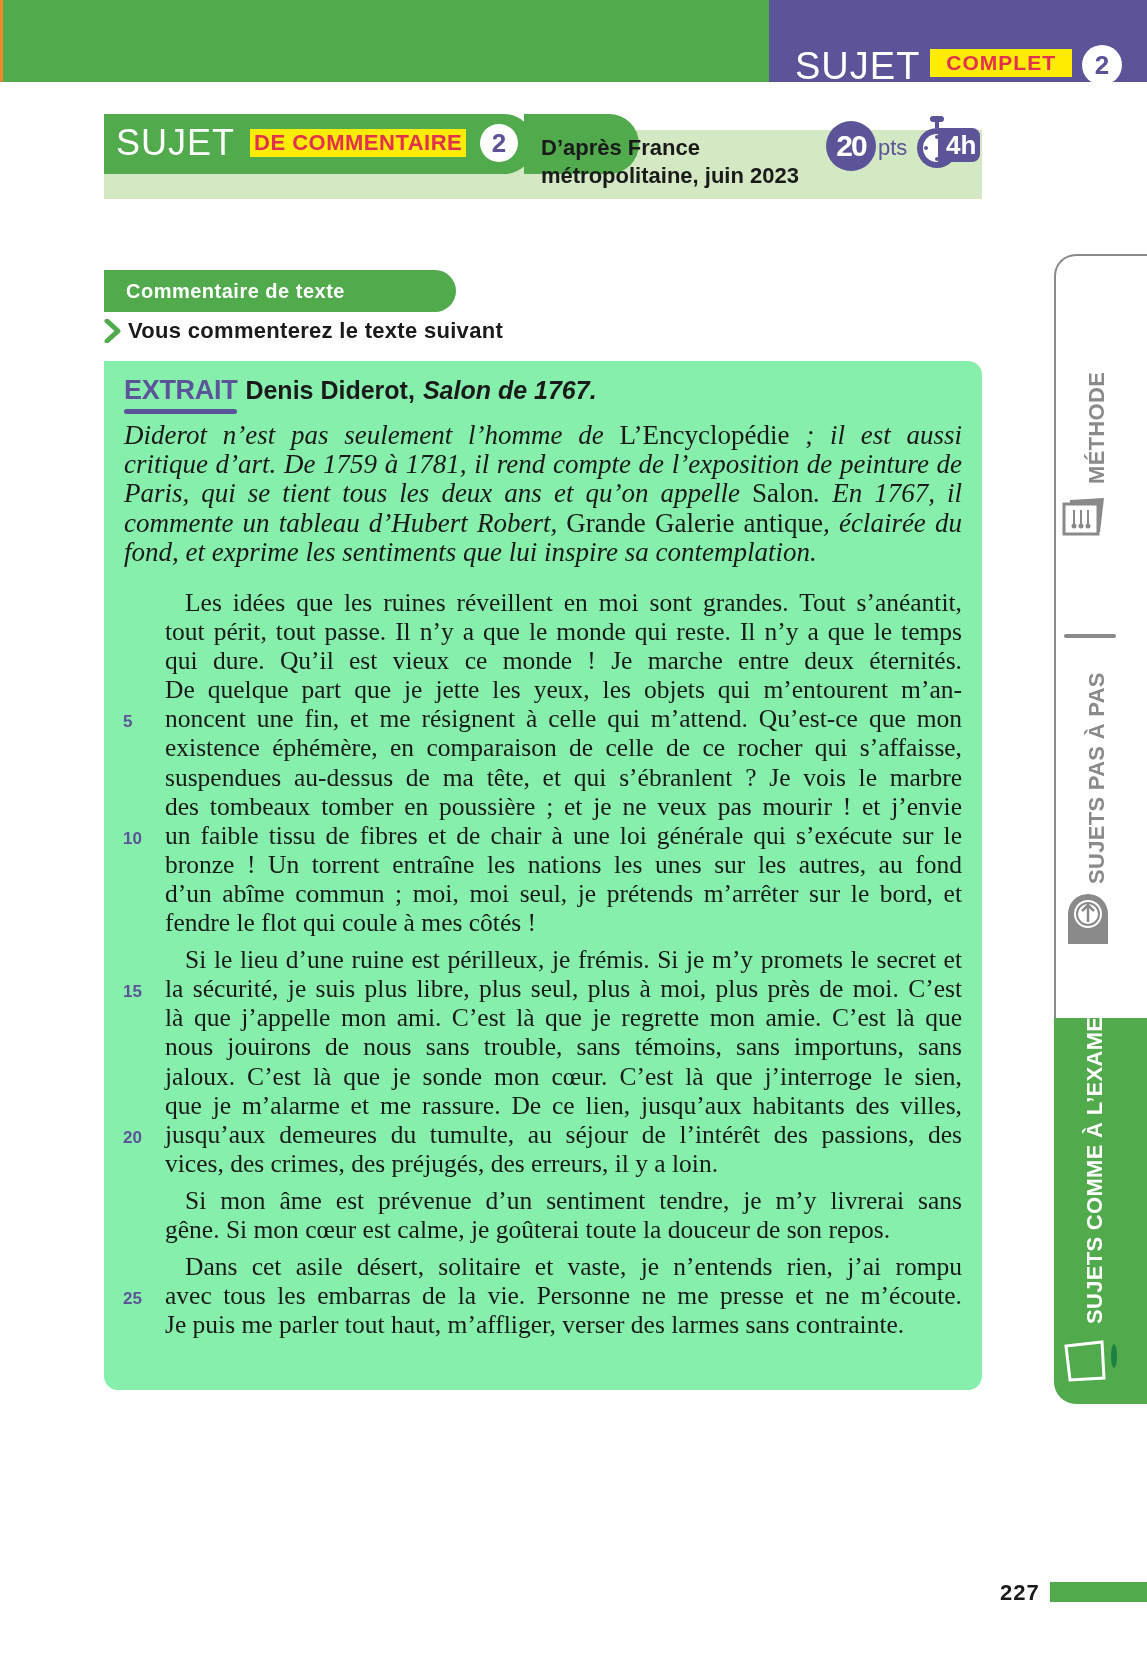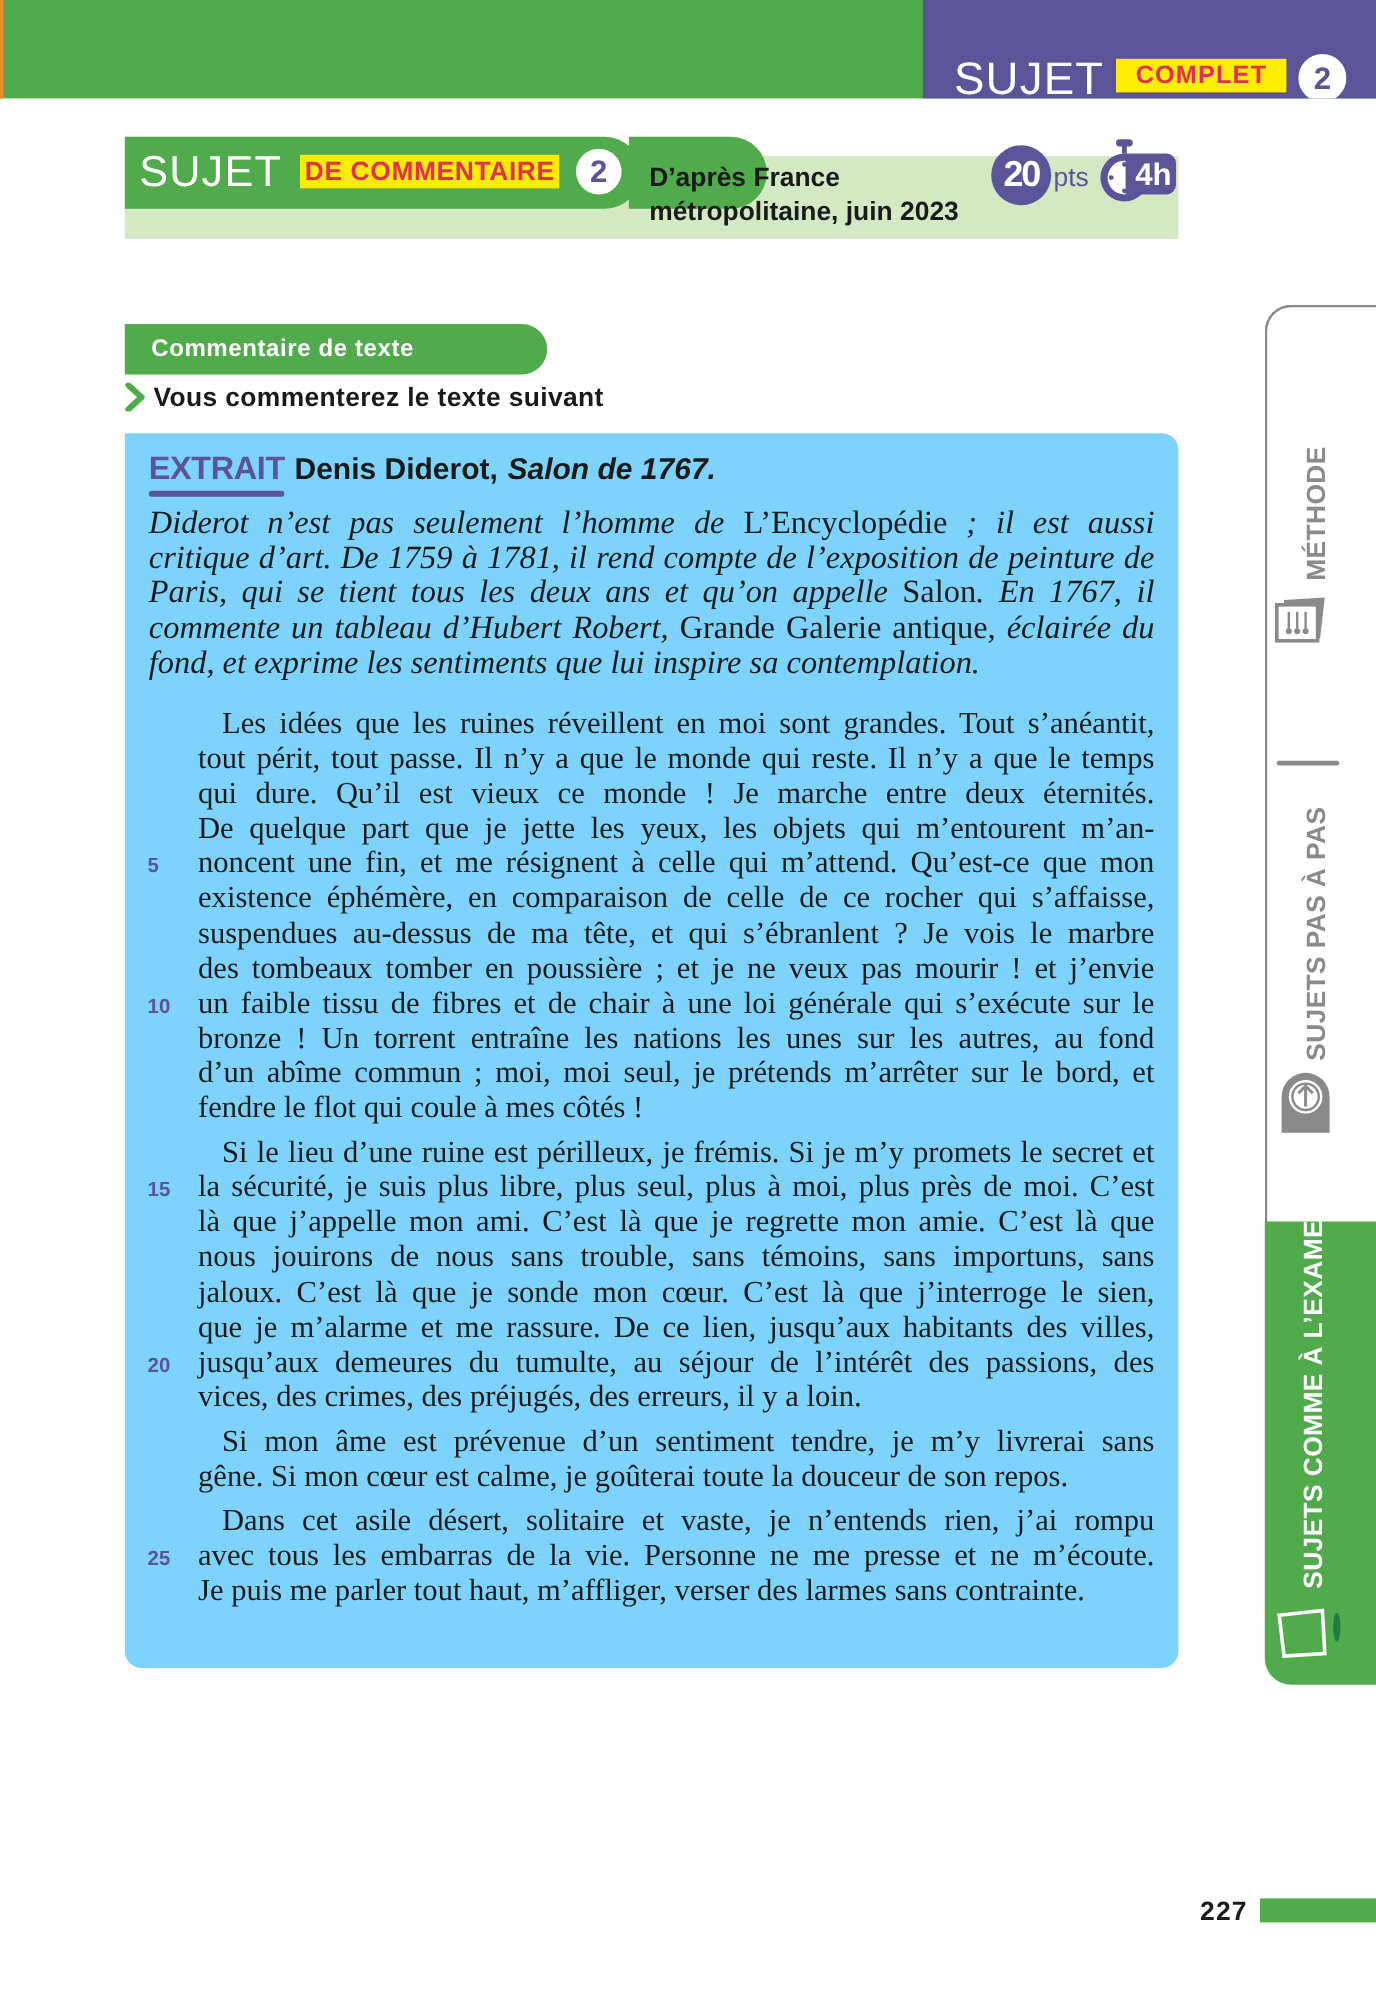--- a/index.html
+++ b/index.html
@@ -30,21 +30,21 @@
   .sb-time { position: absolute; left: 812px; top: 0px; width: 66px; height: 60px; }
   .sb-time .label { position: absolute; left: 22px; top: 14px; background: #5c5498; color: #fff; font-weight: bold; font-size: 26px; padding: 0 4px 0 8px; border-radius: 0 8px 8px 0; height: 34px; line-height: 34px; }
 
   
   .section-pill { position: absolute; left: 104px; top: 270px; width: 352px; height: 42px; background: #51aa4c; border-radius: 0 22px 22px 0; color: #fff; font-weight: bold; font-size: 20px; padding-left: 22px; line-height: 42px; letter-spacing: 0.5px; }
   .instruction { position: absolute; left: 104px; top: 318px; display: flex; align-items: center; gap: 6px; }
   .instruction .chev { width: 18px; height: 24px; }
   .instruction .text { font-weight: bold; font-size: 22px; letter-spacing: 0.3px; }
 
   
-  .extract-box { position: absolute; left: 104px; top: 361px; width: 878px; height: 1029px; background: #7dd3fc; border-radius: 0 14px 14px 14px; padding-left: 40px; }
+  .extract-box { position: absolute; left: 104px; top: 361px; width: 878px; height: 1029px; background: #86efac; border-radius: 0 14px 14px 14px; padding-left: 40px; }
   .extract-head { position: absolute; left: 20px; top: 14px; display: flex; align-items: baseline; gap: 8px; }
   .extract-head .label { color: #5c5498; font-weight: bold; font-size: 27px; position: relative; font-family: "Liberation Sans", sans-serif; letter-spacing: -0.3px; }
   .extract-head .label::after { content: ""; position: absolute; left: 0; right: 0; bottom: -8px; height: 5px; background: #5c5498; border-radius: 3px; }
   .extract-head .author { font-weight: bold; font-size: 25px; color: #1a1a1a; }
   .extract-head .work { font-weight: bold; font-style: italic; font-size: 25px; }
 
   .intro { position: absolute; left: 20px; top: 60px; width: 838px; font-family: "Liberation Serif", serif; font-style: italic; font-size: 27px; line-height: 29.2px; text-align: justify; color: #1a1a1a; }
   .intro .roman { font-style: normal; }
 
   .poem { position: absolute; left: 0; top: 227px; width: 878px; font-family: "Liberation Serif", serif; font-size: 25.5px; line-height: 29.1px; color: #1a1a1a; }

